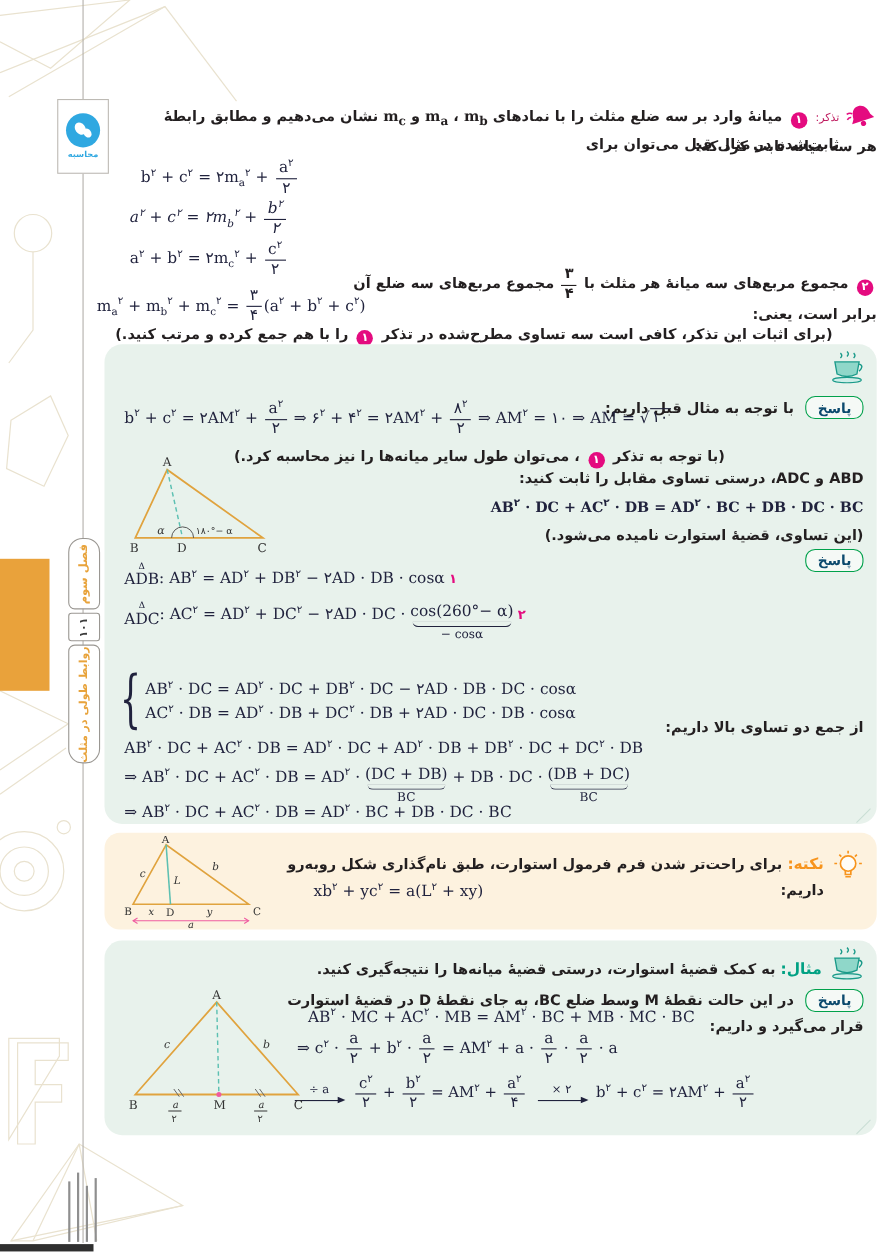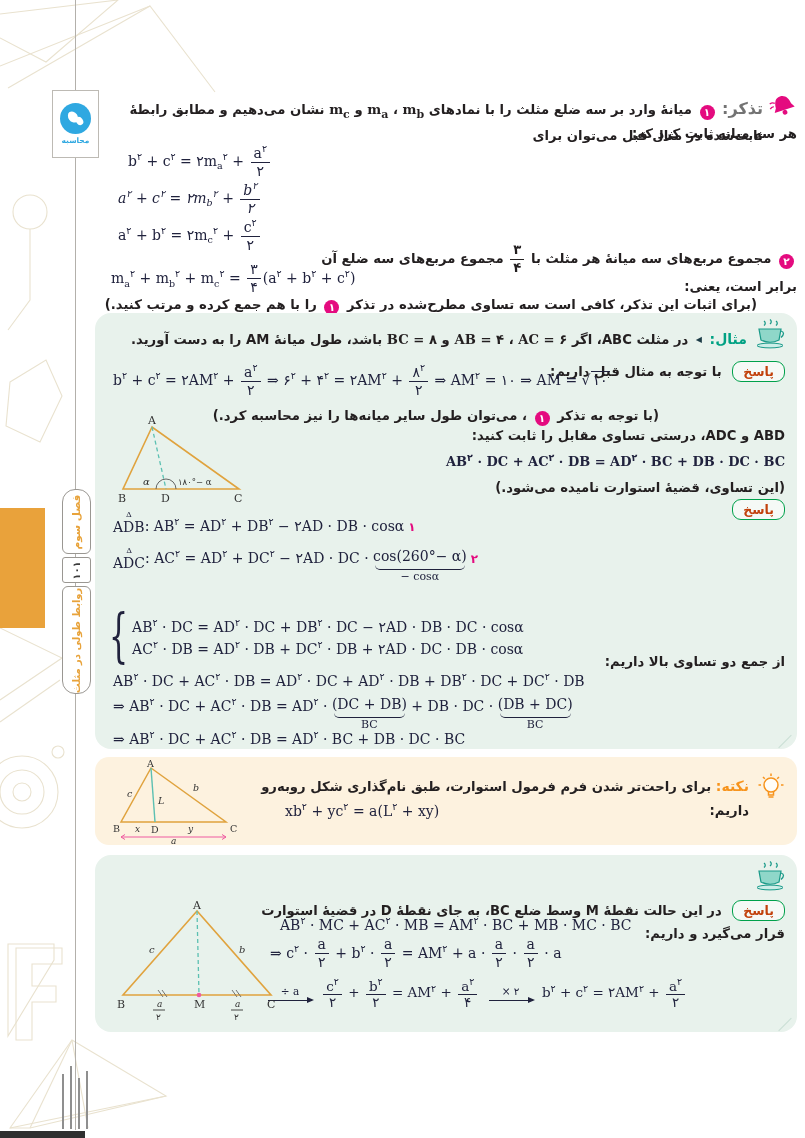--- a/index.html
+++ b/index.html
@@ -21,28 +21,28 @@
   .vtab span{transform:rotate(-90deg);white-space:nowrap;font-weight:bold;}
   .tab-chapter{left:62px;top:489px;width:27px;height:63px;border-radius:13px 13px 6px 6px;}
   .tab-chapter span{color:#e8a33b;font-size:10.5px;}
   .tab-page{left:62px;top:557px;width:27px;height:24px;border-radius:3px;}
   .tab-page span{color:#3c3c3c;font-size:10px;}
   .tab-section{left:62px;top:586px;width:27px;height:106px;border-radius:6px 6px 13px 13px;}
   .tab-section span{color:#e8a33b;font-size:10px;}
   
   .rtl{direction:rtl;unicode-bidi:embed;text-align:right;}
   .fa{font-size:13.2px;font-weight:bold;color:#231f20;line-height:1.75;}
-  .label-magenta{color:#737373;font-weight:bold;font-size:16px;}
+  .label-magenta{color:#be185d;font-weight:normal;font-size:10px;}
   .label-teal{color:#00a183;font-weight:bold;font-size:14px;}
   .label-orange{color:#f7941d;font-weight:bold;font-size:14px;}
   .bullet-dark{color:#1c3b46;font-size:8px;vertical-align:2px;padding:0 3px;}
   .bullet-teal{color:#2fa89a;font-size:8px;vertical-align:2px;padding:0 2px;}
   .ncirc{display:inline-block;min-width:15px;height:15px;border-radius:50%;background:#e40b7f;color:#fff;
          font-size:10.5px;line-height:15px;text-align:center;font-weight:bold;vertical-align:-2px;margin:0 3px;}
-  .badge{display:inline-block;border:1.4px solid #00a14b;color:#c2410c;border-radius:9px;
+  .badge{display:inline-block;border:1.4px solid #00a14b;color:#0c4a6e;border-radius:9px;
          padding:0 10px;font-size:12.5px;font-weight:bold;line-height:19px;background:rgba(255,255,255,.55);margin-left:6px;}
   
   .box-green{position:absolute;left:95px;width:702px;background:#e8f2ec;border-radius:16px;}
   .box-cream{position:absolute;left:95px;width:702px;background:#fdf2df;border-radius:14px;}
   .fold{position:absolute;right:3px;bottom:7px;width:18px;height:1px;background:#c9ded4;transform:rotate(-45deg);}
   
   .math{direction:ltr;unicode-bidi:embed;font-family:"DejaVu Serif","DejaVu Sans",serif;
         font-size:14px;color:#20223d;white-space:nowrap;font-weight:500;}
   .math sup{font-size:9.5px;}
   .math sub{font-size:9.5px;}
@@ -141,37 +141,32 @@
   <div class="abs rtl fa" style="right:8px;top:122px;">هر سه میانه ثابت کرد که:</div>
 
   <div class="abs math" style="left:128px;top:144px;">b<sup>۲</sup> + c<sup>۲</sup> = ۲m<sub>a</sub><sup>۲</sup> + <span class="mfrac"><span class="mnum">a<sup>۲</sup></span><span class="mden">۲</span></span></div>
   <div class="abs math" style="left:118px;top:181px;font-style:italic;">a<sup>۲</sup> + c<sup>۲</sup> = ۲m<sub>b</sub><sup>۲</sup> + <span class="mfrac"><span class="mnum">b<sup>۲</sup></span><span class="mden">۲</span></span></div>
   <div class="abs math" style="left:118px;top:218px;">a<sup>۲</sup> + b<sup>۲</sup> = ۲m<sub>c</sub><sup>۲</sup> + <span class="mfrac"><span class="mnum">c<sup>۲</sup></span><span class="mden">۲</span></span></div>
 
   <div class="abs rtl fa" style="right:8px;top:243px;left:300px;">
     <span class="ncirc">۲</span>
     <span>مجموع مربع‌های سه میانهٔ هر مثلث با <span class="mfrac"><span class="mnum">۳</span><span class="mden">۴</span></span> مجموع مربع‌های سه ضلع آن برابر است، یعنی:</span>
   </div>
-  <div class="abs math" style="left:111px;top:262px;">m<sub>a</sub><sup>۲</sup> + m<sub>b</sub><sup>۲</sup> + m<sub>c</sub><sup>۲</sup> = <span class="mfrac"><span class="mnum">۳</span><span class="mden">۴</span></span>(a<sup>۲</sup> + b<sup>۲</sup> + c<sup>۲</sup>)</div>
+  <div class="abs math" style="left:88px;top:262px;">m<sub>a</sub><sup>۲</sup> + m<sub>b</sub><sup>۲</sup> + m<sub>c</sub><sup>۲</sup> = <span class="mfrac"><span class="mnum">۳</span><span class="mden">۴</span></span>(a<sup>۲</sup> + b<sup>۲</sup> + c<sup>۲</sup>)</div>
   <div class="abs rtl fa" style="right:48px;top:293px;">(برای اثبات این تذکر، کافی است سه تساوی مطرح‌شده در تذکر <span class="ncirc">۱</span> را با هم جمع کرده و مرتب کنید.)</div>
 
   <div class="box-green" style="top:313px;height:436px;">
     <div class="fold"></div>
 
     <svg class="abs" style="right:10px;top:5px;" width="36" height="32" viewBox="0 0 36 32">
       <path d="M13 3 q2.5 2 0 4.5 M19 1.5 q2.5 2 0 4.5 M25 3 q2.5 2 0 4.5" stroke="#1a9a89" stroke-width="1.3" fill="none"></path>
       <path d="M8 11 L30 11 L28 22 Q19 26.5 10 22 Z" fill="#8fd7c9" stroke="#1a9a89" stroke-width="1.2"></path>
       <path d="M30 13 q5 1.5 0 6.5" stroke="#1a9a89" stroke-width="1.3" fill="none"></path>
       <ellipse cx="19" cy="27.5" rx="13" ry="2.4" fill="#cdeee8" stroke="#1a9a89" stroke-width="1"></ellipse>
     </svg>
-    <div class="abs rtl fa" style="right:50px;top:14px;left:12px;">
-      <span class="label-teal">مثال:</span>
-      <span class="bullet-dark">◀</span>
-      <span>در مثلث ABC، اگر <span class="mltr" dir="ltr">AB = ۴</span> ، <span class="mltr" dir="ltr">AC = ۶</span> و <span class="mltr" dir="ltr">BC = ۸</span> باشد، طول میانهٔ AM را به دست آورید.</span>
-    </div>
 
     <div class="abs rtl fa" style="right:12px;top:47px;">
       <span class="badge">پاسخ</span>
       <span>با توجه به مثال قبل داریم:</span>
     </div>
     <div class="abs math" style="left:18px;top:50px;">b<sup>۲</sup> + c<sup>۲</sup> = ۲AM<sup>۲</sup> + <span class="mfrac"><span class="mnum">a<sup>۲</sup></span><span class="mden">۲</span></span> ⇒ ۶<sup>۲</sup> + ۴<sup>۲</sup> = ۲AM<sup>۲</sup> + <span class="mfrac"><span class="mnum">۸<sup>۲</sup></span><span class="mden">۲</span></span> ⇒ AM<sup>۲</sup> = ۱۰ ⇒ AM = <span class="msqrt">√<span class="msqrt-b">۱۰</span></span></div>
     <div class="abs rtl fa" style="right:138px;top:91px;">(با توجه به تذکر <span class="ncirc">۱</span> ، می‌توان طول سایر میانه‌ها را نیز محاسبه کرد.)</div>
 
     <div class="abs rtl fa" style="right:12px;top:110px;left:170px;line-height:1.95;">
       <div>
@@ -256,20 +251,24 @@
 
   <div class="box-green" style="top:855px;height:177px;">
     <div class="fold"></div>
 
     <svg class="abs" style="right:10px;top:5px;" width="36" height="32" viewBox="0 0 36 32">
       <path d="M13 3 q2.5 2 0 4.5 M19 1.5 q2.5 2 0 4.5 M25 3 q2.5 2 0 4.5" stroke="#1a9a89" stroke-width="1.3" fill="none"></path>
       <path d="M8 11 L30 11 L28 22 Q19 26.5 10 22 Z" fill="#8fd7c9" stroke="#1a9a89" stroke-width="1.2"></path>
       <path d="M30 13 q5 1.5 0 6.5" stroke="#1a9a89" stroke-width="1.3" fill="none"></path>
       <ellipse cx="19" cy="27.5" rx="13" ry="2.4" fill="#cdeee8" stroke="#1a9a89" stroke-width="1"></ellipse>
     </svg>
+    <div class="abs rtl fa" style="right:50px;top:14px;left:12px;">
+      <span class="label-teal">مثال:</span>
+      <span>به کمک قضیهٔ استوارت، درستی قضیهٔ میانه‌ها را نتیجه‌گیری کنید.</span>
+    </div>
     <div class="abs rtl fa" style="right:12px;top:44px;left:150px;">
       <span class="badge">پاسخ</span>
       <span>در این حالت نقطهٔ M وسط ضلع BC، به جای نقطهٔ D در قضیهٔ استوارت قرار می‌گیرد و داریم:</span>
     </div>
 
     <div class="abs math" style="left:185px;top:60px;">AB<sup>۲</sup> · MC + AC<sup>۲</sup> · MB = AM<sup>۲</sup> · BC + MB · MC · BC</div>
     <div class="abs math" style="left:175px;top:82px;">⇒ c<sup>۲</sup> · <span class="mfrac"><span class="mnum">a</span><span class="mden">۲</span></span> + b<sup>۲</sup> · <span class="mfrac"><span class="mnum">a</span><span class="mden">۲</span></span> = AM<sup>۲</sup> + a · <span class="mfrac"><span class="mnum">a</span><span class="mden">۲</span></span> · <span class="mfrac"><span class="mnum">a</span><span class="mden">۲</span></span> · a</div>
     <div class="abs math" style="left:168px;top:122px;font-size:13.5px;"><span class="marr">
           <span class="marr-t">÷ a</span>
           <span class="marr-a">

